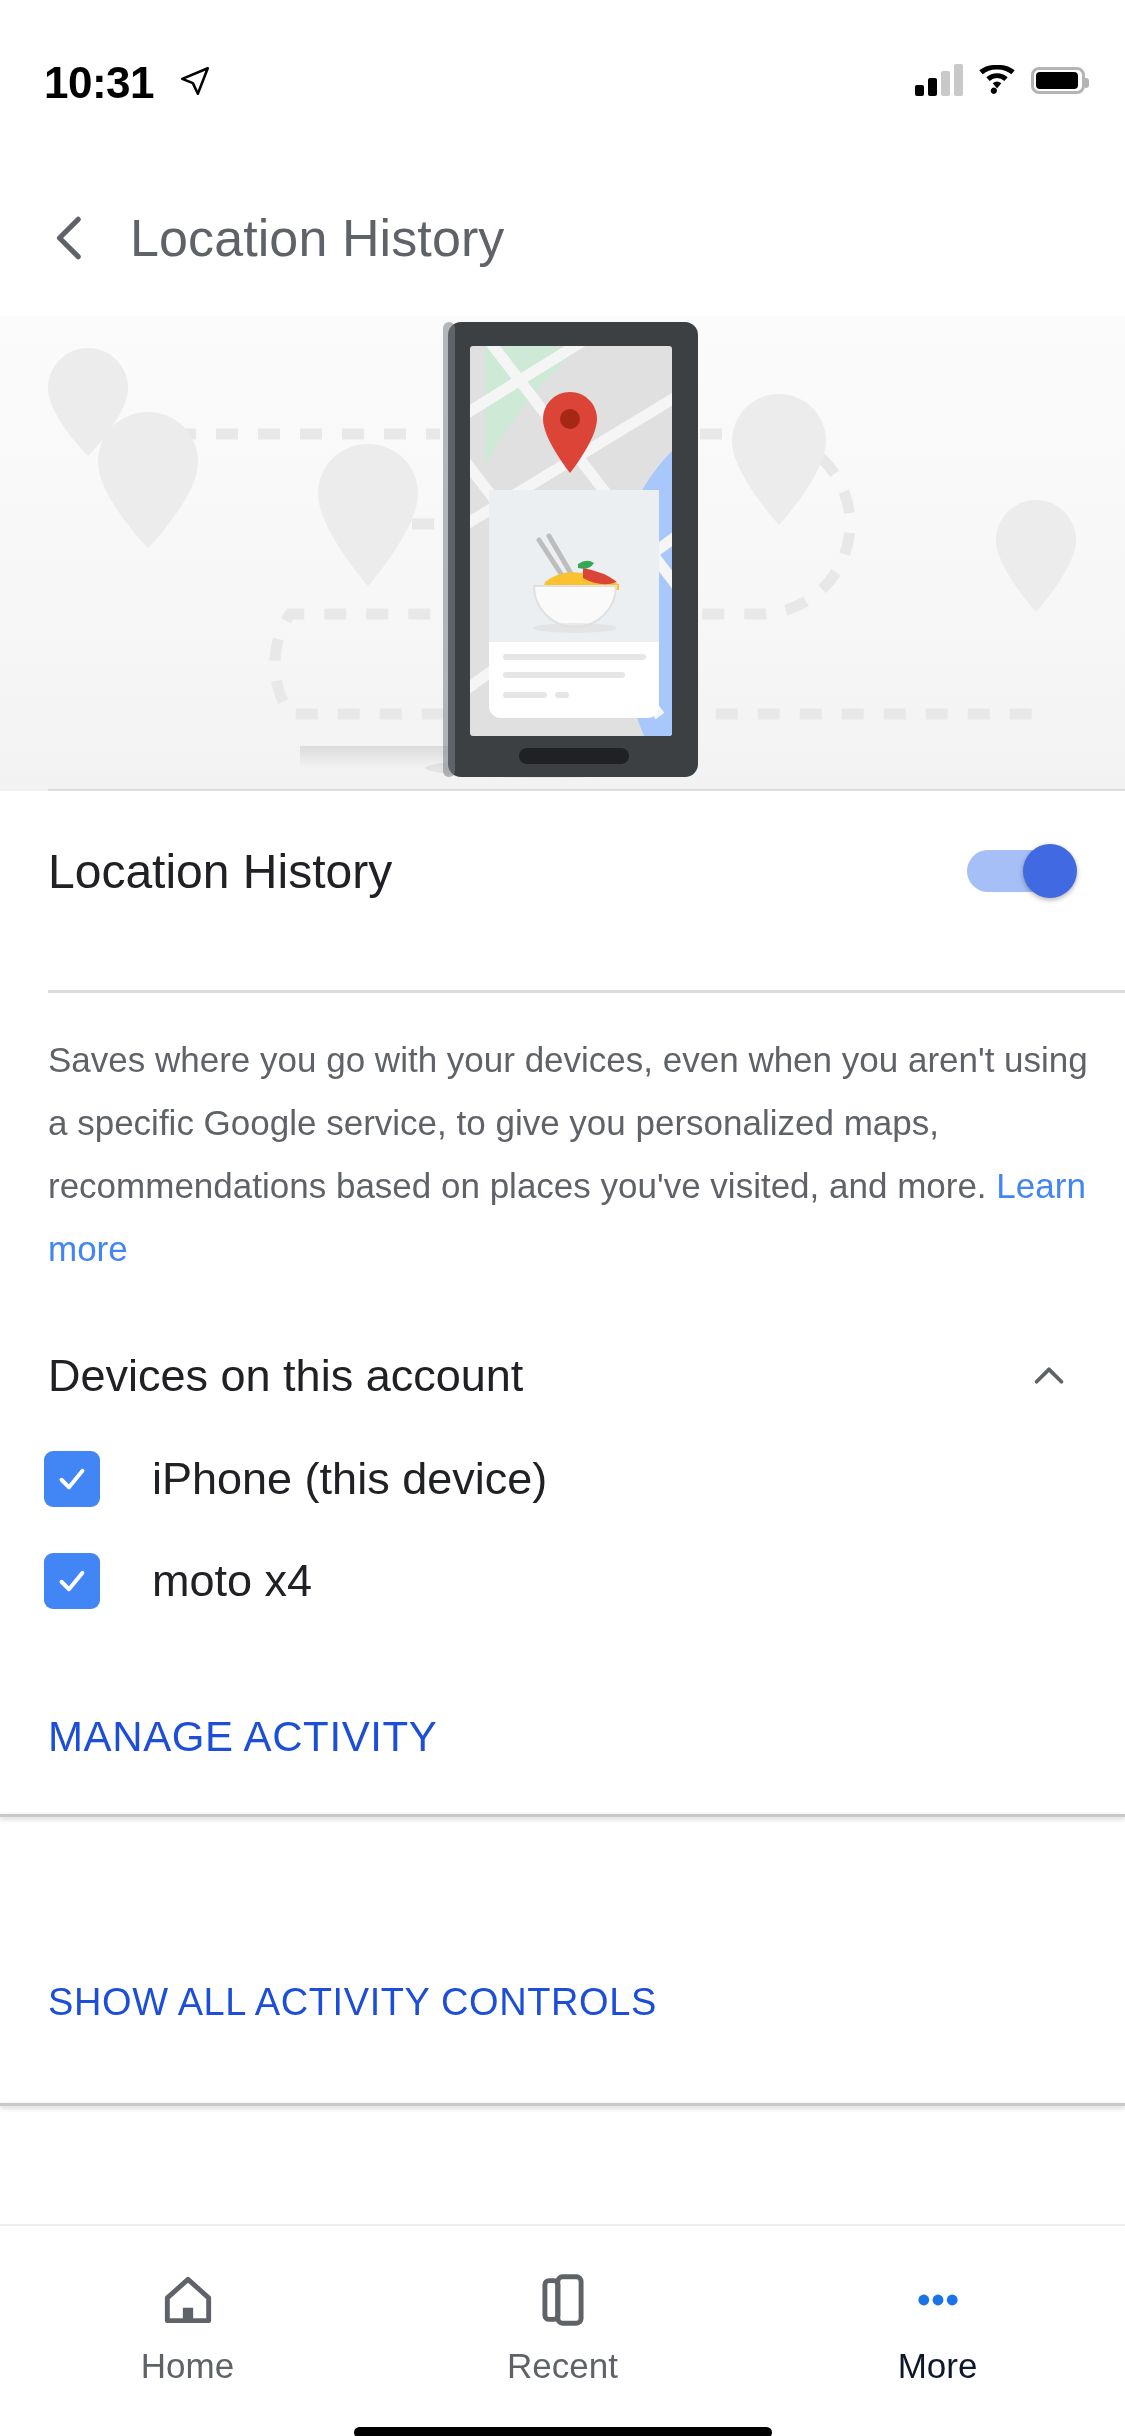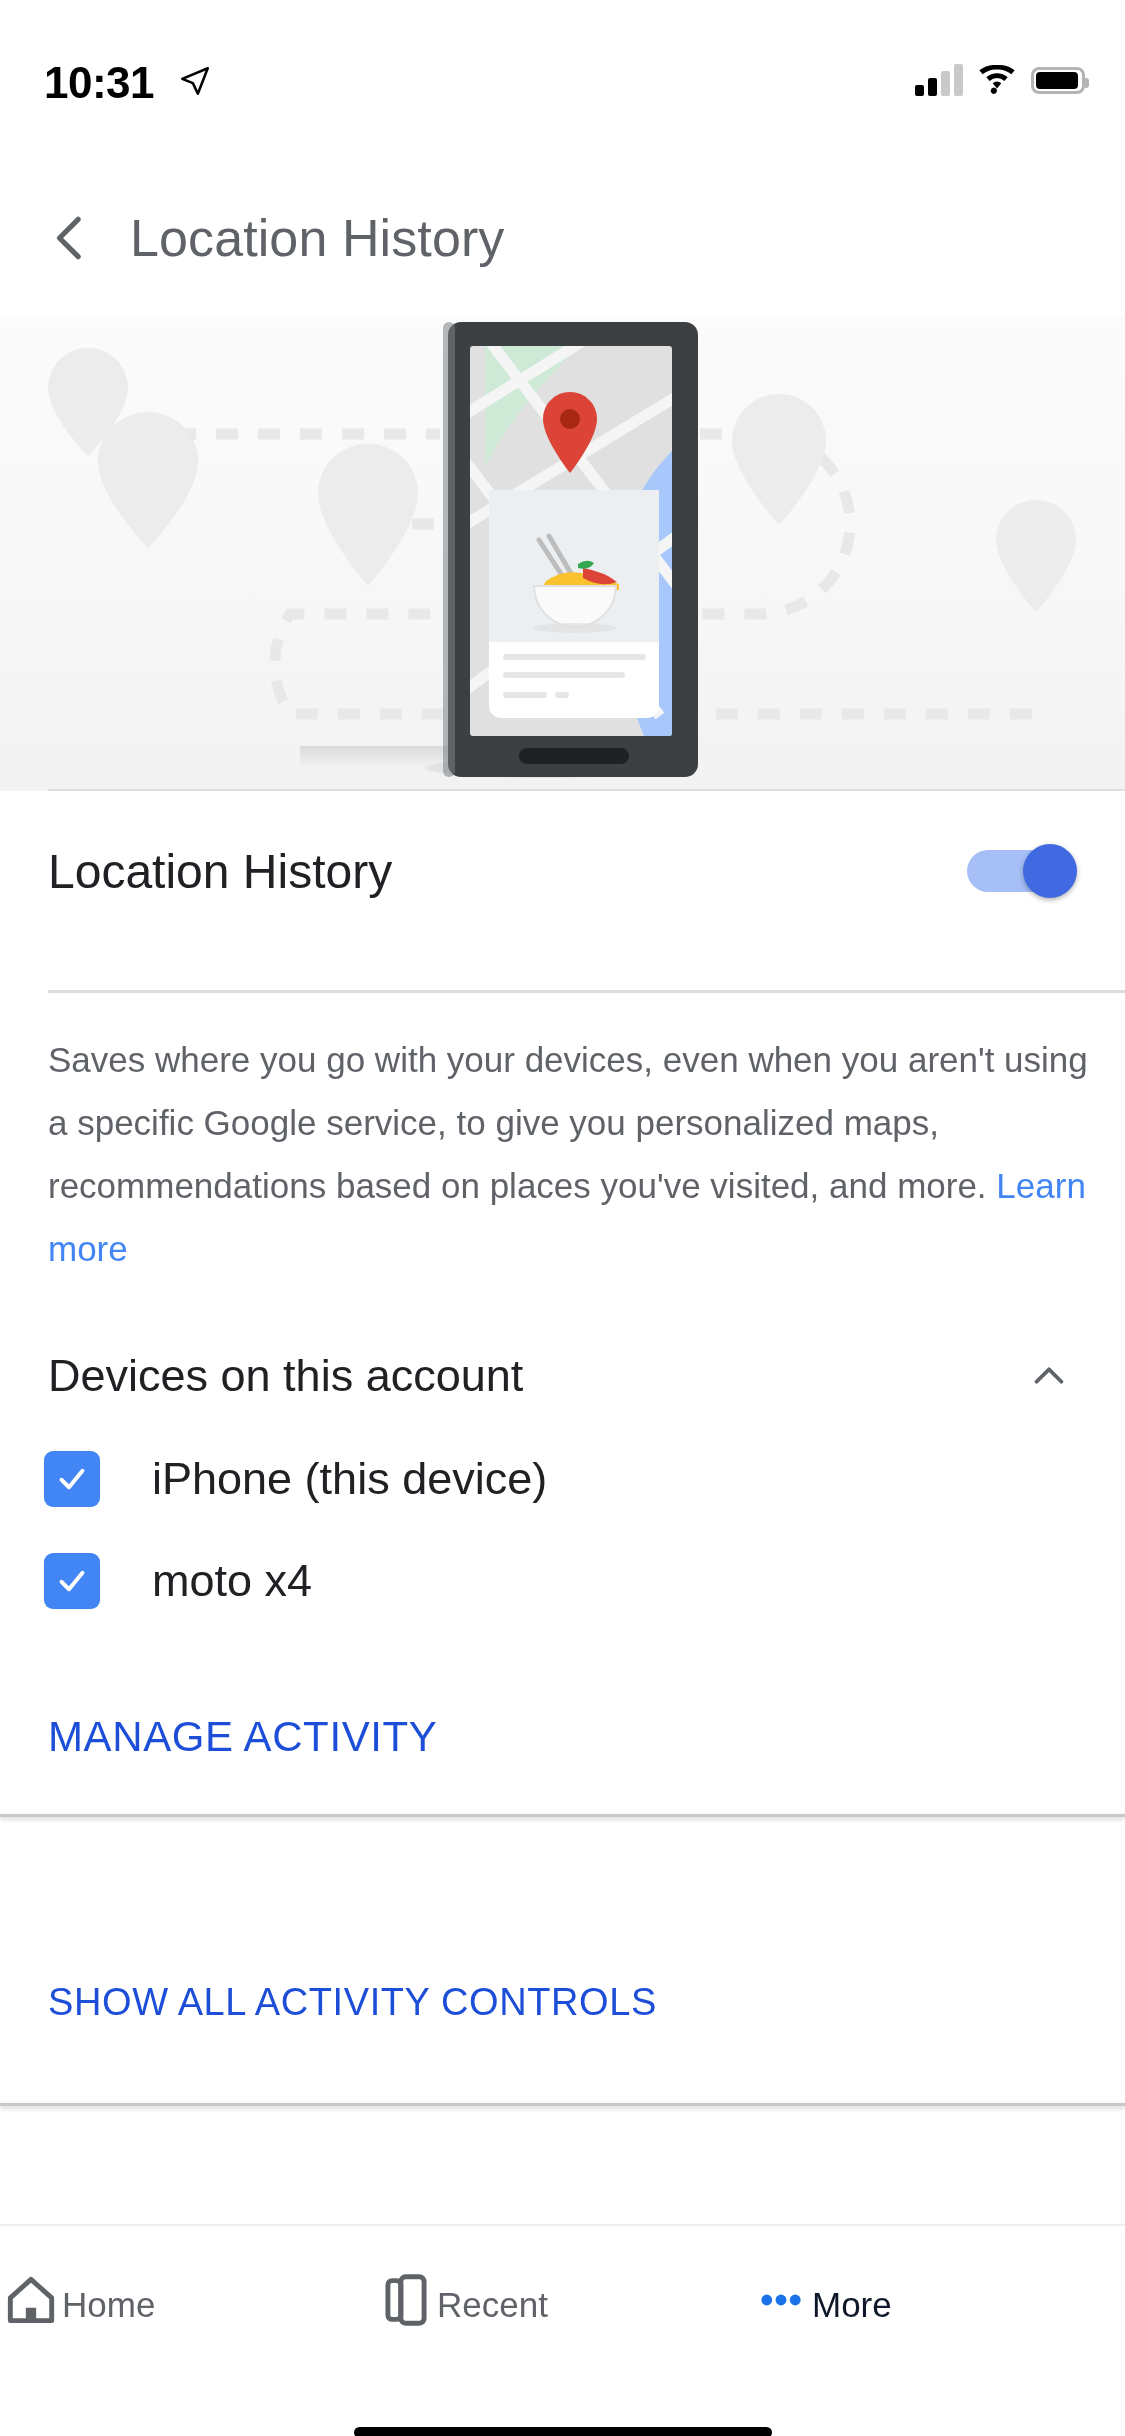--- a/index.html
+++ b/index.html
@@ -127,21 +127,21 @@
     font-size:42px; color:#1d4ed8; font-weight:500; letter-spacing:0.6px;
   }
   .link-btn.big { font-size:38px; }
 
   
   .tabbar {
     position:absolute; bottom:0; left:0; width:1125px; height:240px;
     background:#fff; border-top:2px solid #eceff1;
   }
   .tabs { display:flex; width:100%; padding-top:38px; }
-  .tab { flex:1; display:flex; flex-direction:row; align-items:center; }
+  .tab { flex:1; display:flex; flex-direction:column; align-items:center; }
   .tab .ic { height:72px; display:flex; align-items:center; justify-content:center; }
   .tab .tl { margin-top:10px; font-size:35px; color:#5f6368; }
   .tab.active .tl { color:#0f172a; }
   .home-ind {
     position:absolute; bottom:26px; left:50%; transform:translateX(-50%);
     width:418px; height:11px; border-radius:6px; background:#000;
   }
 </style>
 </head>
 <body>

